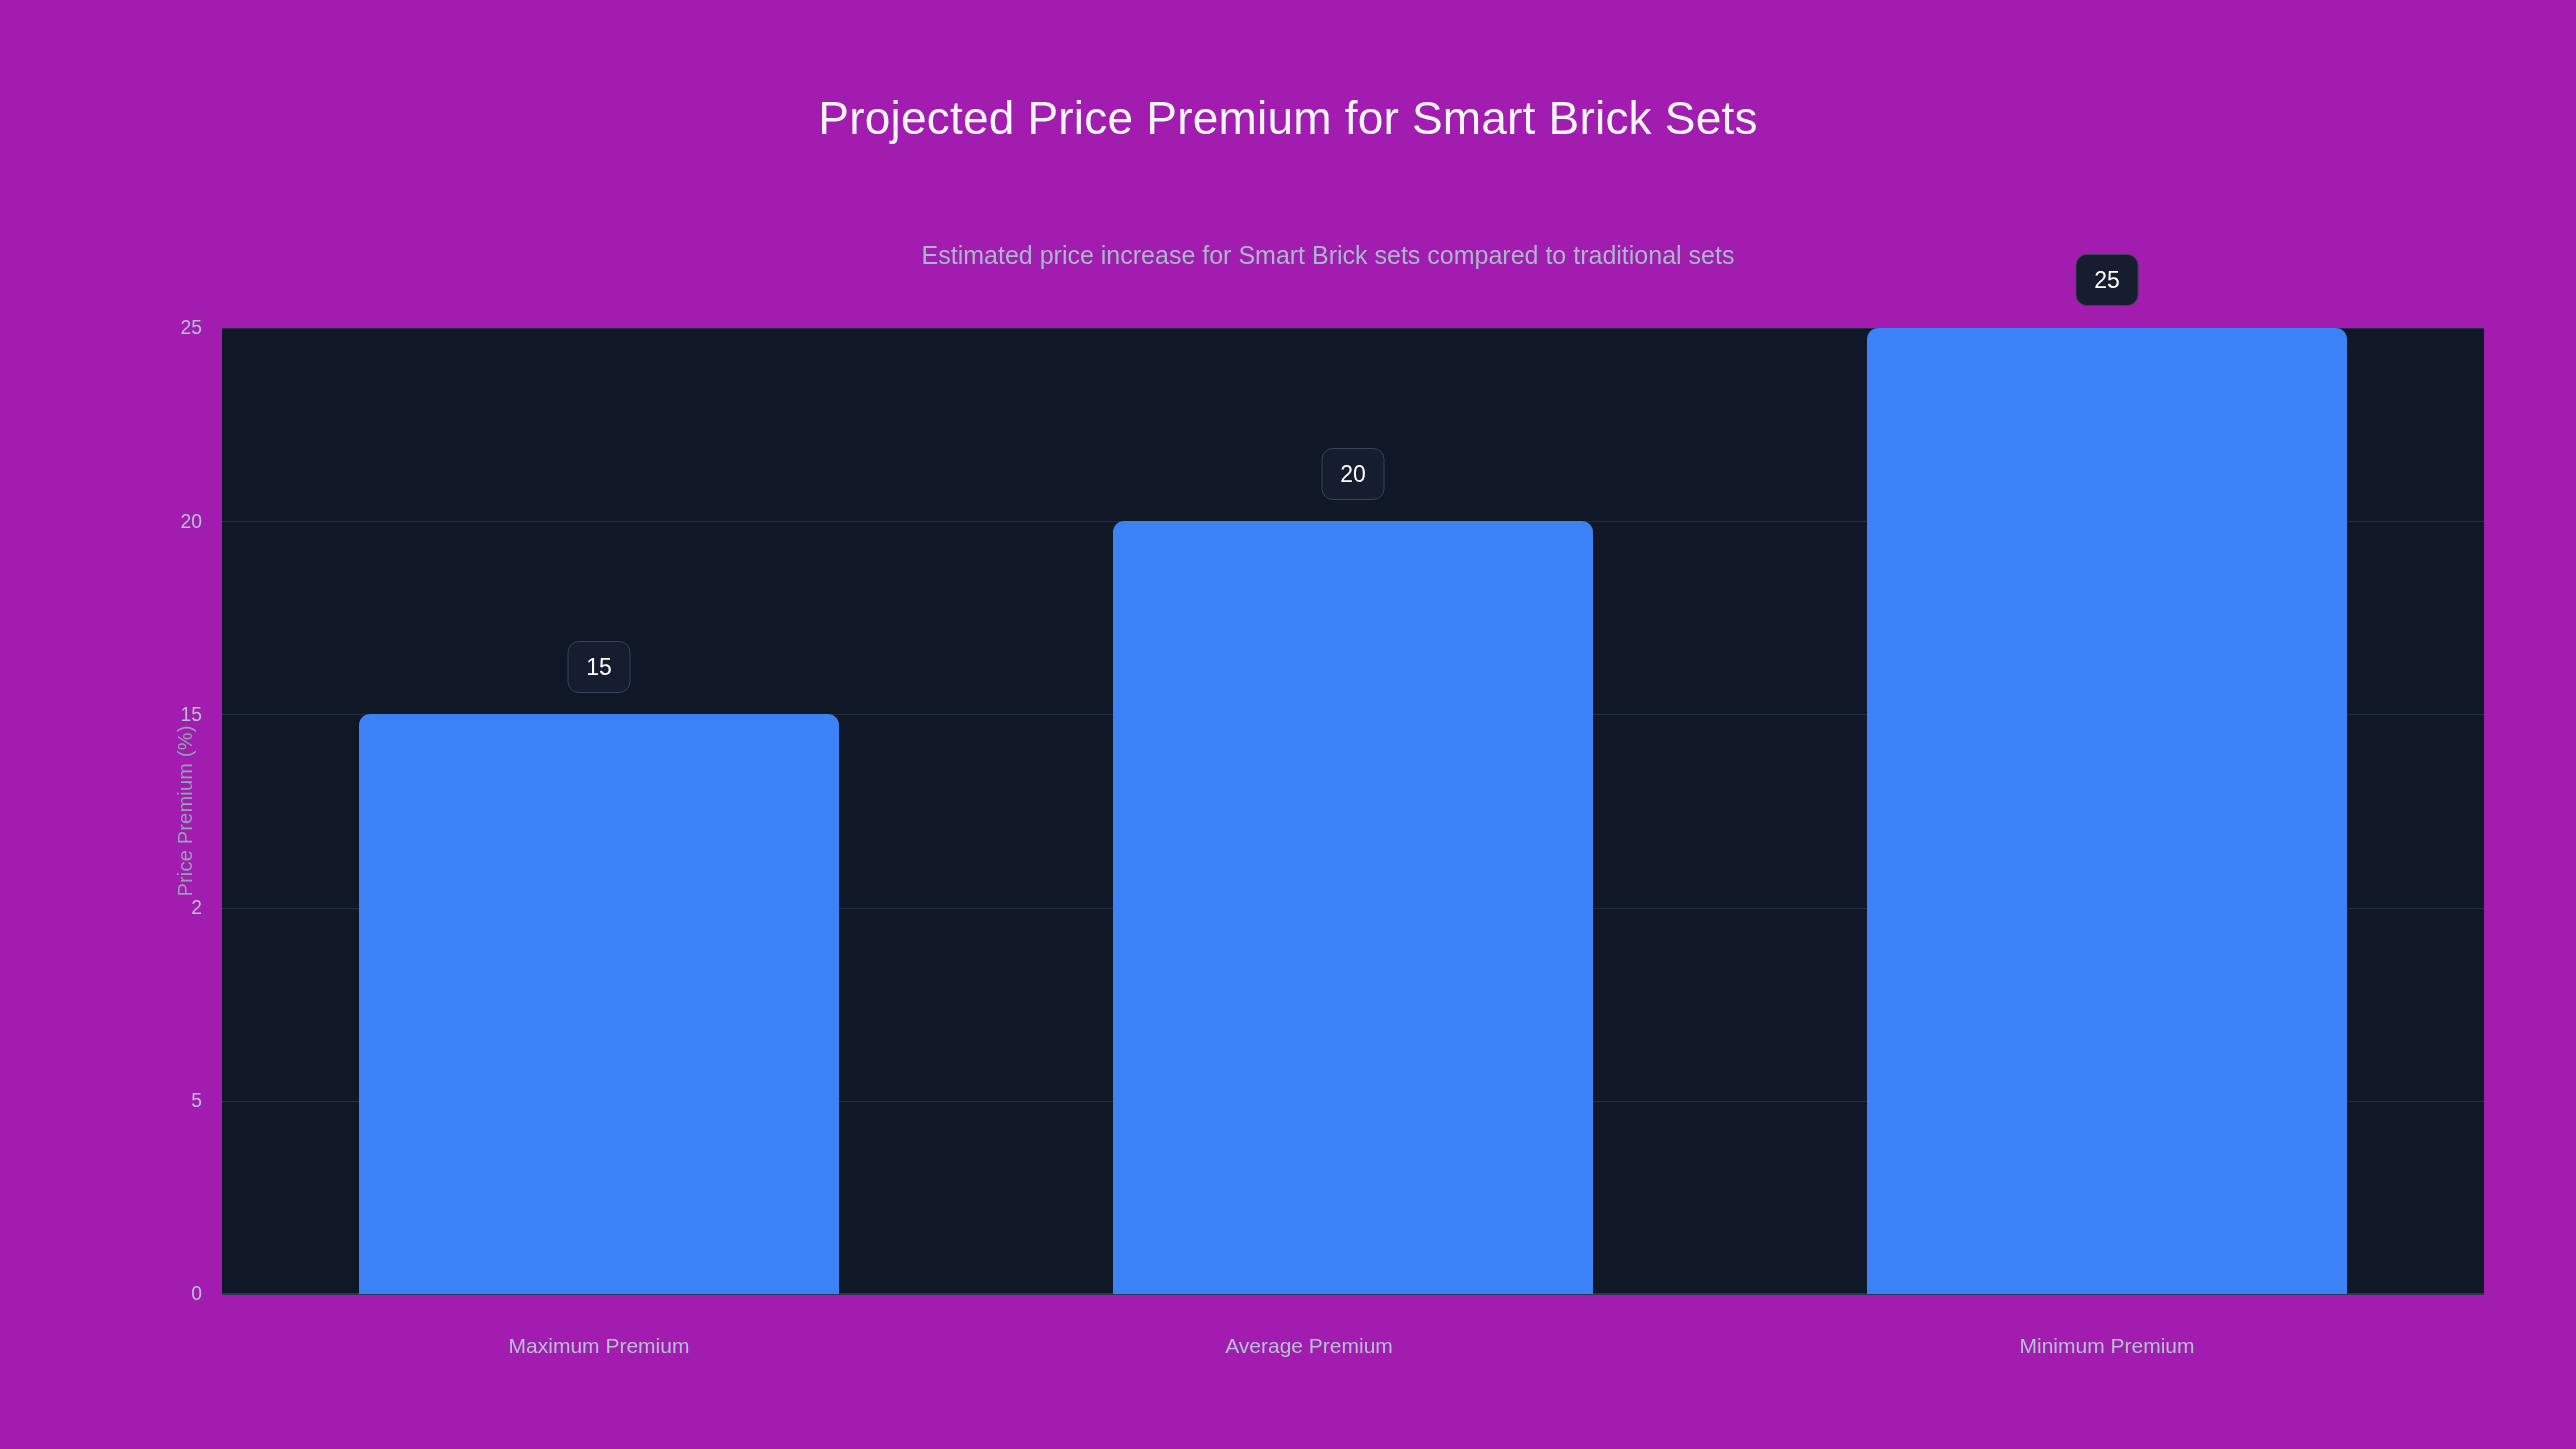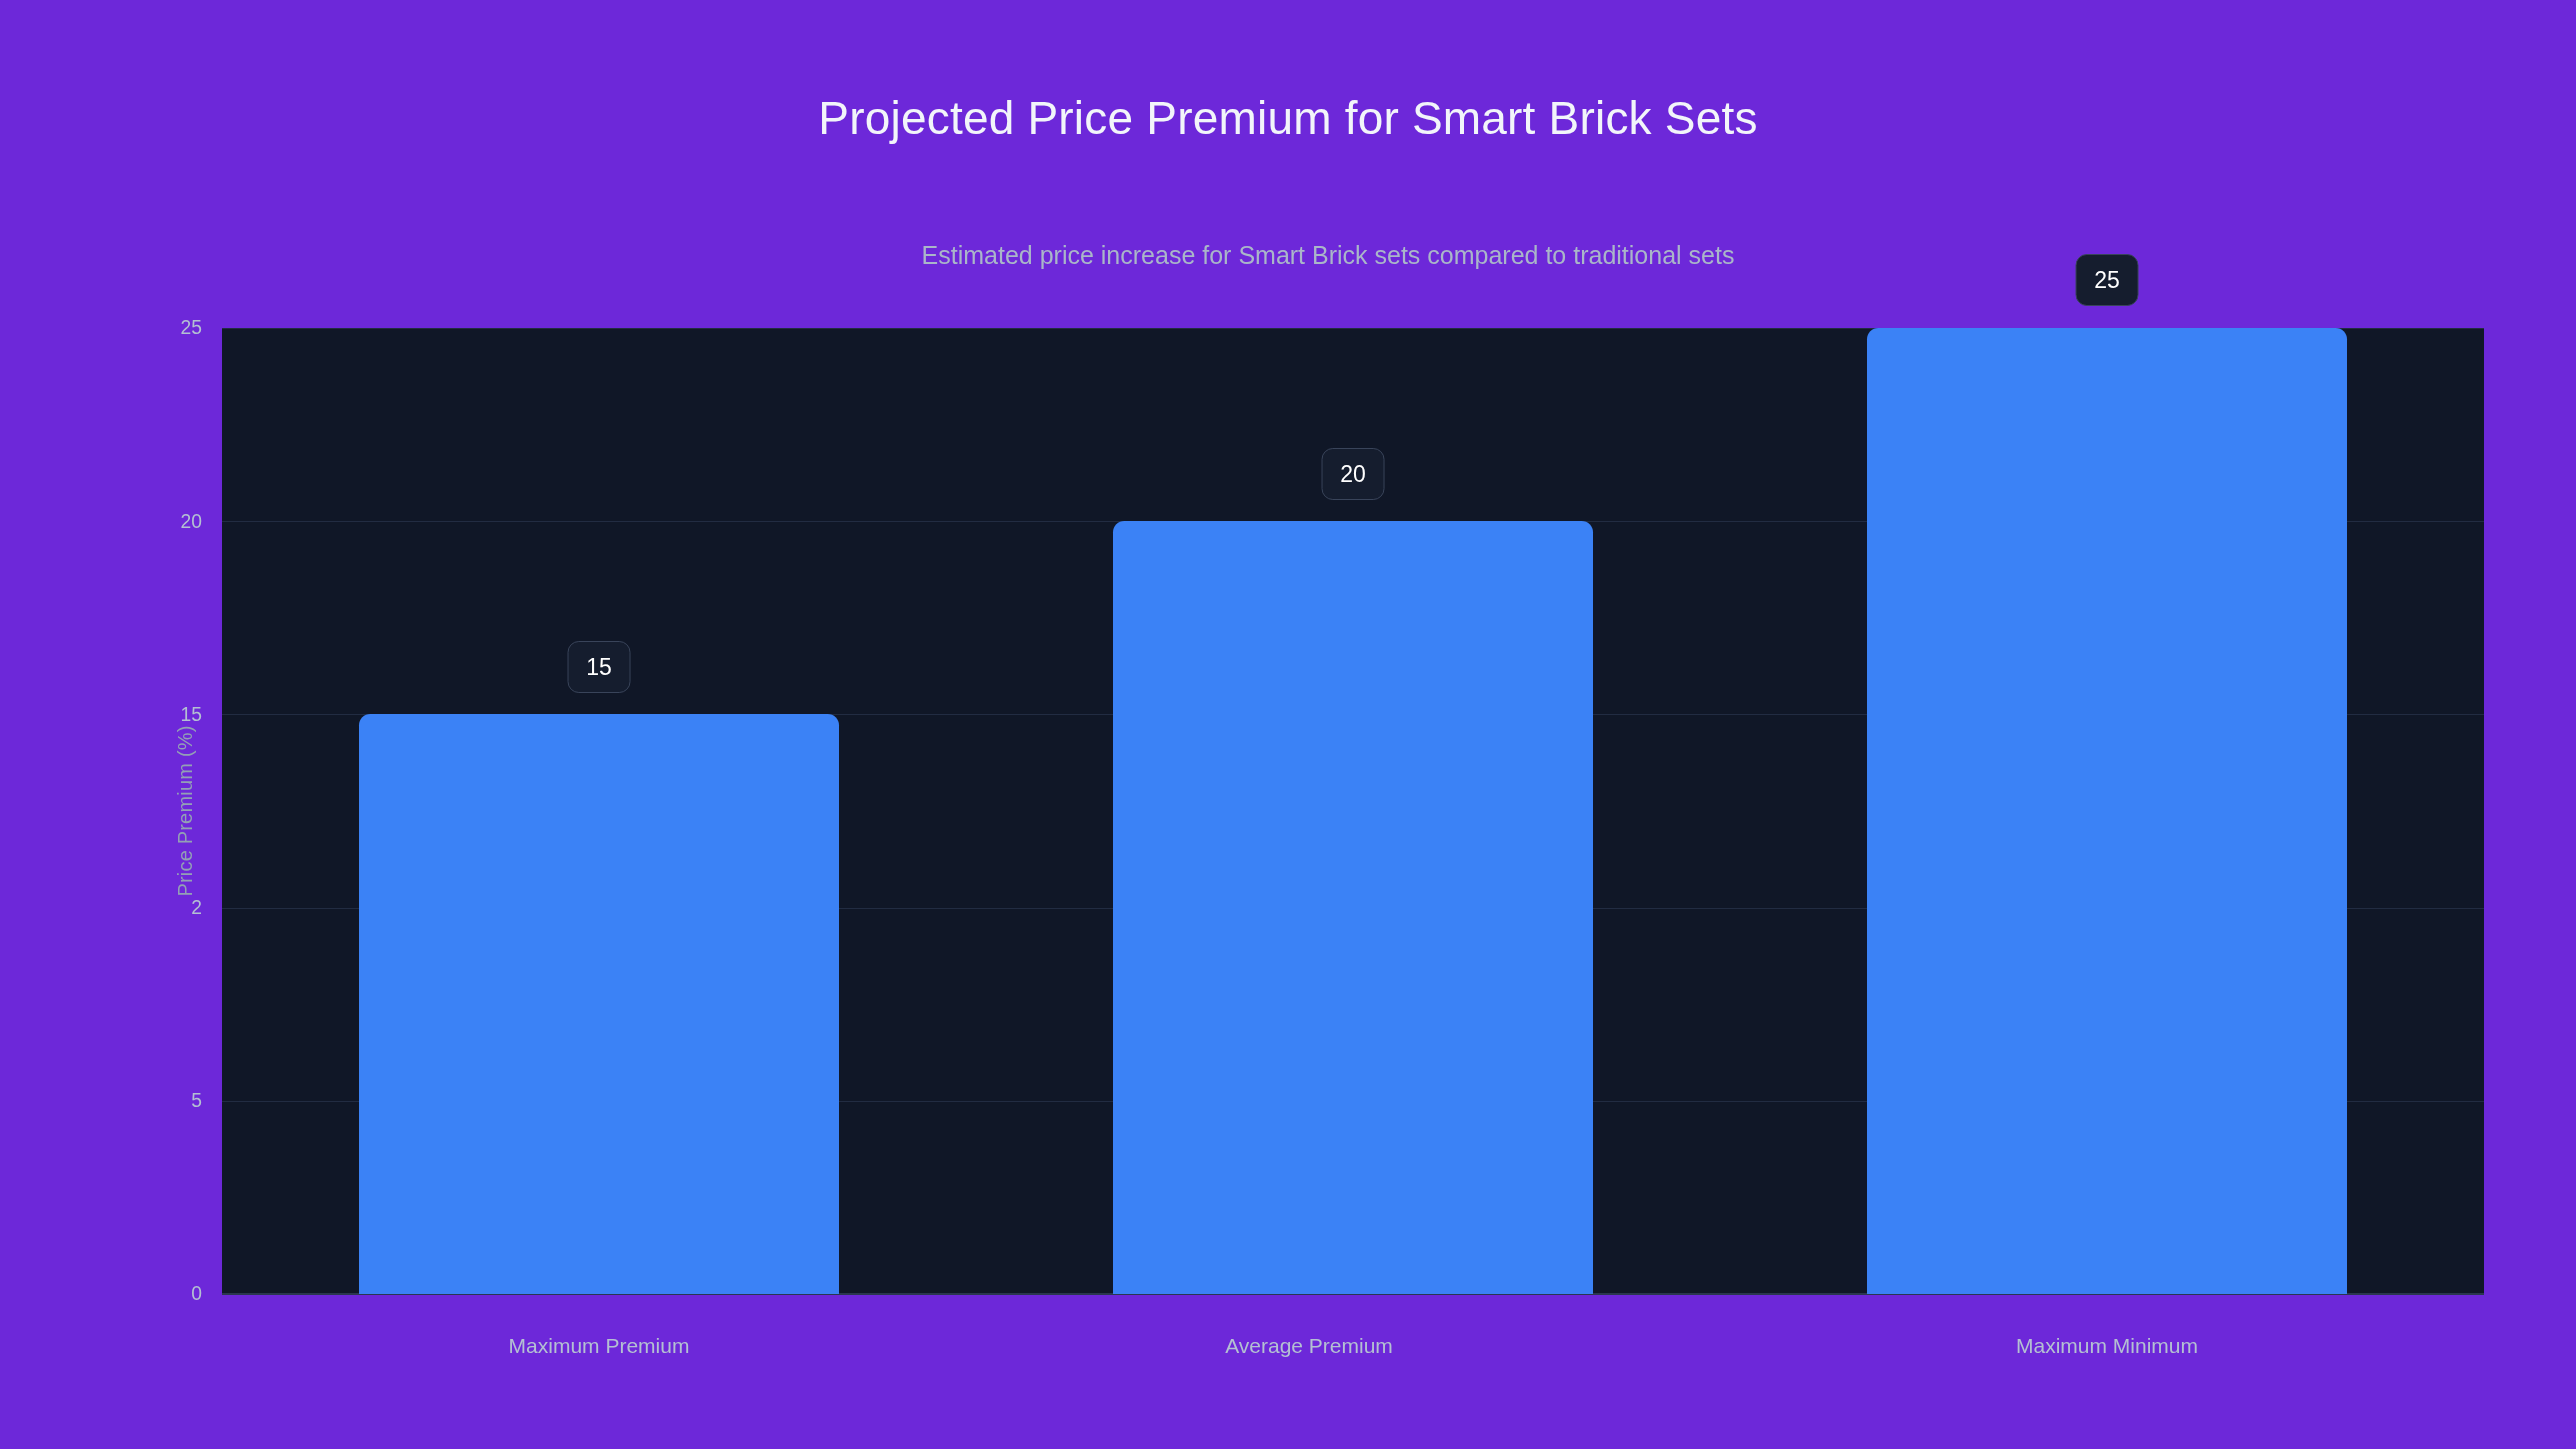--- a/index.html
+++ b/index.html
@@ -12,21 +12,21 @@
     height: 1449px;
     overflow: hidden;
     font-family: "Liberation Sans", "DejaVu Sans", sans-serif;
     -webkit-font-smoothing: antialiased;
   }
 
   #chart-root {
     position: relative;
     width: 2576px;
     height: 1449px;
-    background: #6d28d9;
+    background: #a21caf;
   }
 
   
   #chart-title {
     position: absolute;
     left: 0;
     top: 93px;
     width: 2576px;
     text-align: center;
     color: #f2f5fa;
@@ -157,17 +157,17 @@
       <div class="ytick" style="left: 17px; top: 328px;">25</div>
     </div>
   <div id="value-badges">
       <div class="value-badge" style="left: 599px; top: 641px;">15</div>
       <div class="value-badge" style="left: 1353px; top: 448px;">20</div>
       <div class="value-badge" style="left: 2107px; top: 254px;">25</div>
     </div>
   <div id="x-labels">
       <div class="x-cat-label" style="left: 599px; top: 1335px;">Maximum Premium</div>
       <div class="x-cat-label" style="left: 1309px; top: 1335px;">Average Premium</div>
-      <div class="x-cat-label" style="left: 2107px; top: 1335px;">Maximum Minimum</div>
+      <div class="x-cat-label" style="left: 2107px; top: 1335px;">Minimum Premium</div>
     </div>
 
 </div>
 
 
 </body></html>

